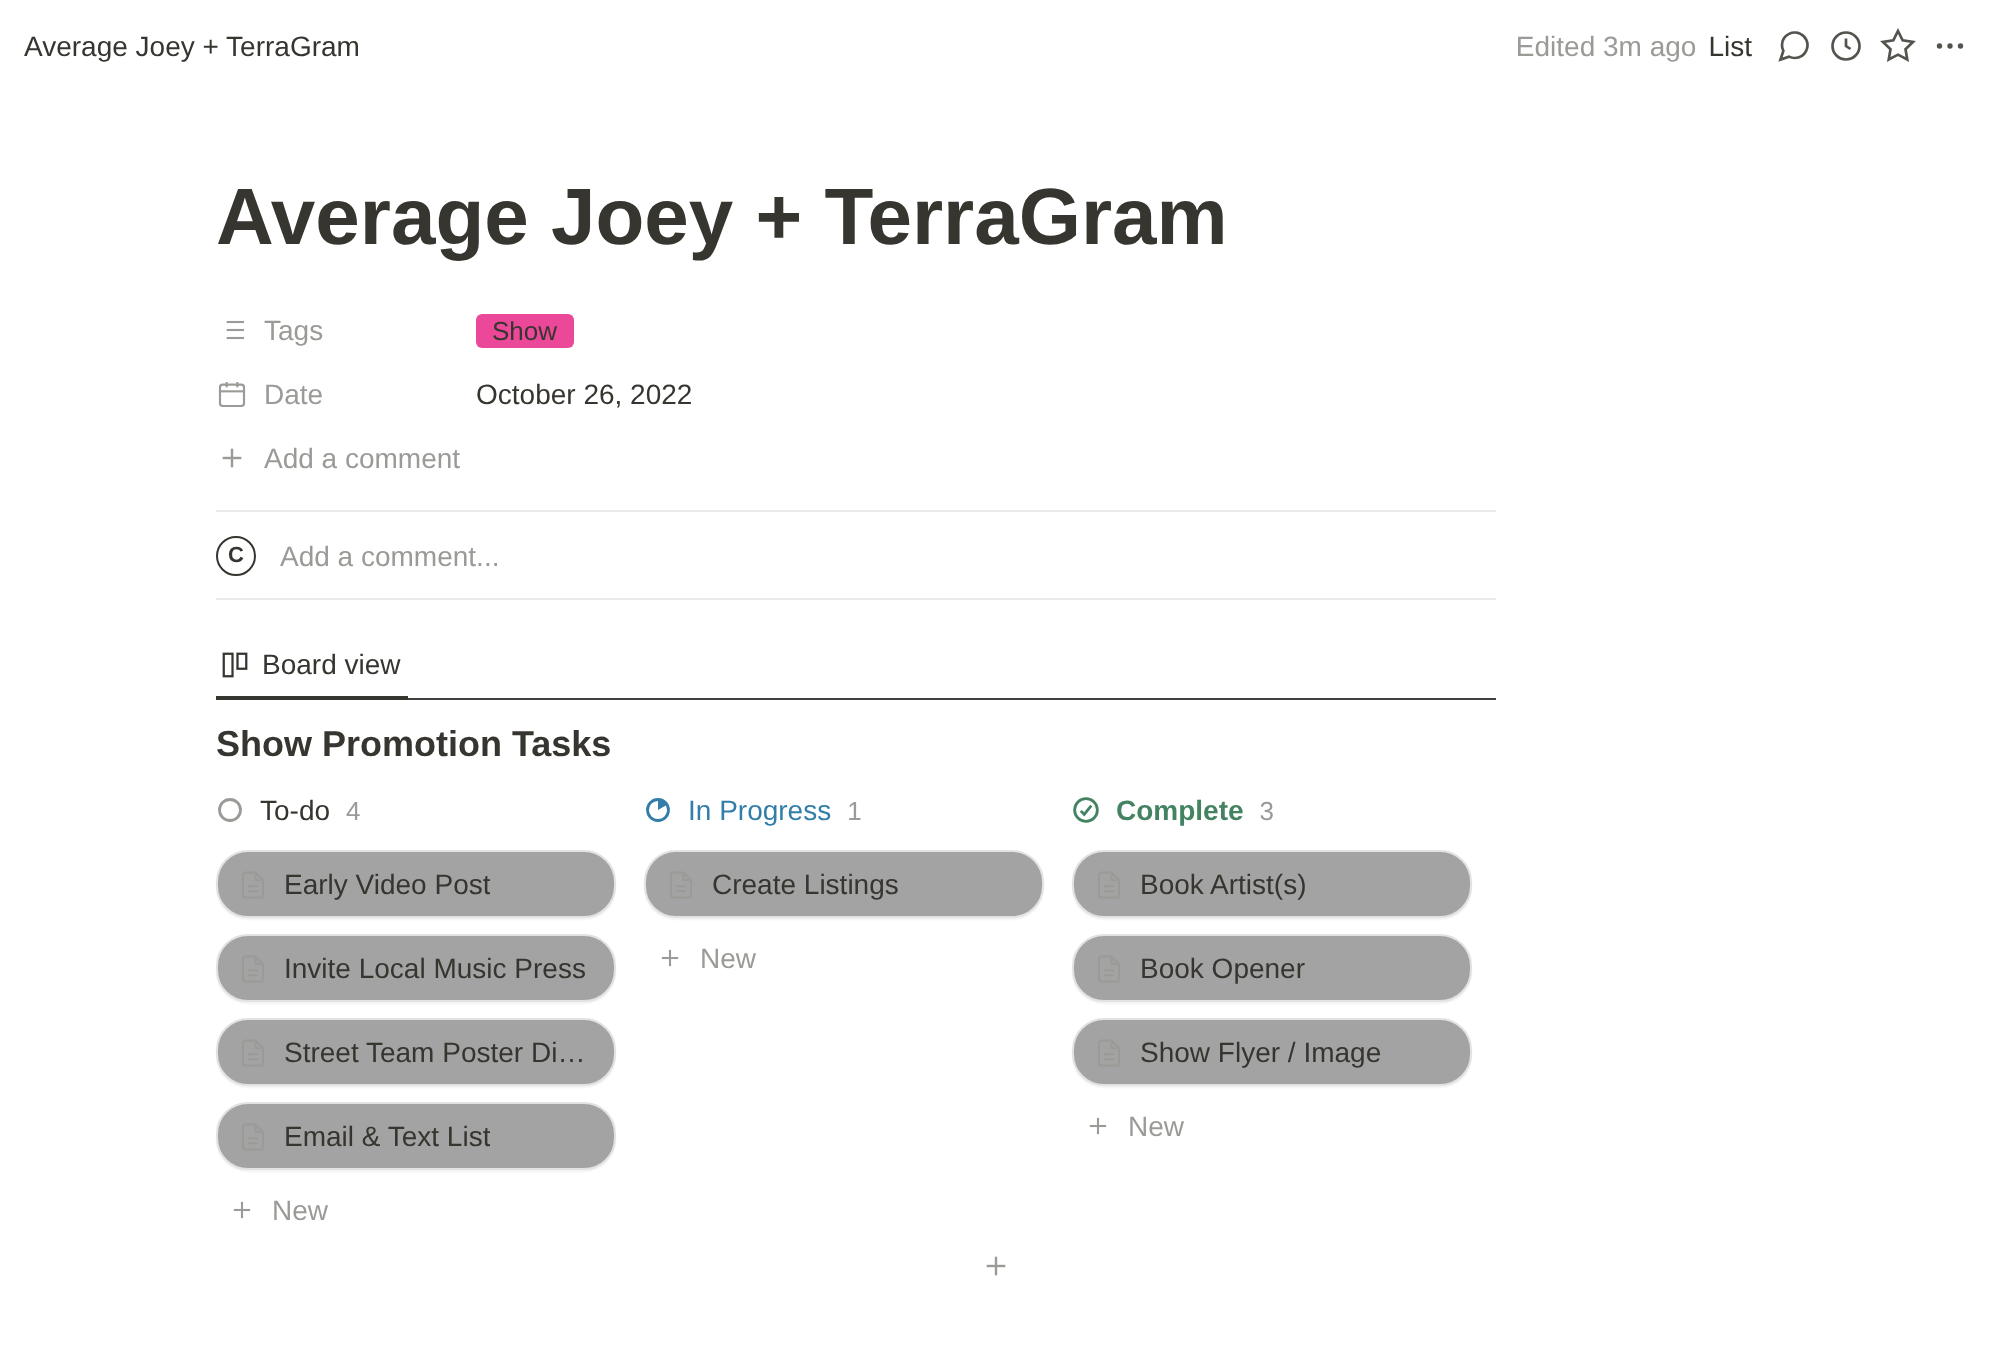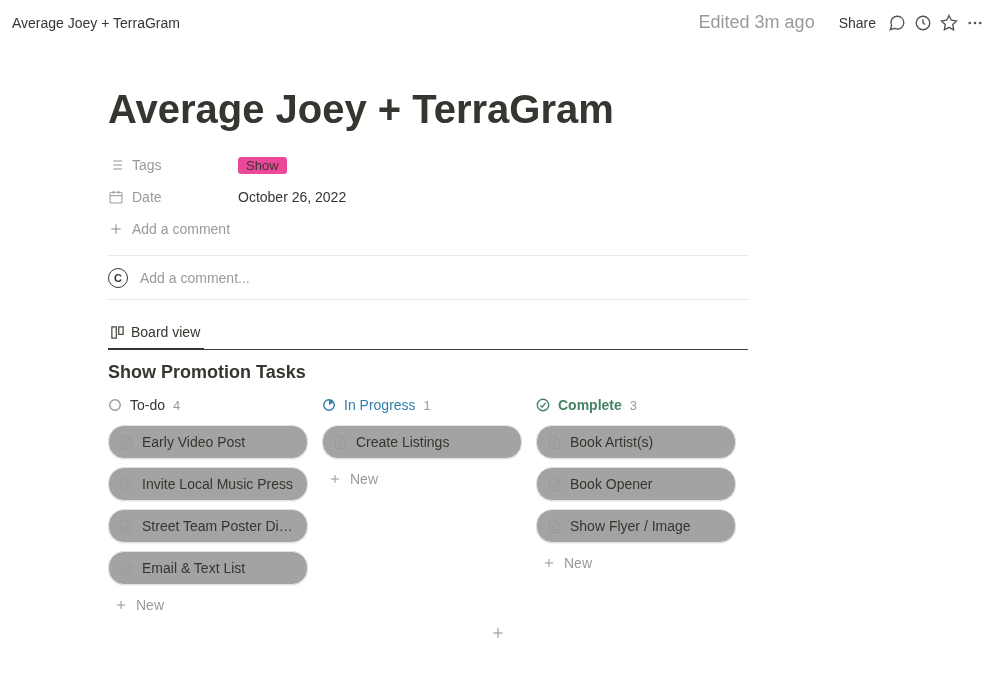--- a/index.html
+++ b/index.html
@@ -16,23 +16,23 @@
       align-items: center;
       height: 45px;
       padding: 0 12px;
     }
     .topbar-title {
       font-size: 14px;
       color: #37352f;
     }
     .topbar-spacer { flex: 1; }
     .topbar-meta {
-      font-size: 18px;
-      color: #9b9a97;
-      margin-right: 24px;
+      font-size: 14px;
+      color: #9b9a97;
+      margin-right: 6px;
     }
     .topbar-share {
       font-size: 14px;
       color: #37352f;
       margin-right: 8px;
       cursor: pointer;
     }
     .topbar-icon {
       width: 26px;
       height: 26px;
@@ -194,21 +194,21 @@
       color: #9b9a97;
     }
   </style>
 </head>
 <body>
 
 <div class="topbar">
   <span class="topbar-title">Average Joey + TerraGram</span>
   <div class="topbar-spacer"></div>
   <span class="topbar-meta">Edited 3m ago</span>
-  <span class="topbar-share">Share</span>
+  <span class="topbar-share">List</span>
   <span class="topbar-icon">
     <svg width="18" height="18" viewBox="0 0 24 24" fill="none" stroke="currentColor" stroke-width="1.8">
         <path d="M21 11.5a8.38 8.38 0 0 1-.9 3.8 8.5 8.5 0 0 1-7.6 4.7 8.38 8.38 0 0 1-3.8-.9L3 21l1.9-5.7a8.38 8.38 0 0 1-.9-3.8 8.5 8.5 0 0 1 4.7-7.6 8.38 8.38 0 0 1 3.8-.9h.5a8.48 8.48 0 0 1 8 8v.5z"></path>
       </svg>
   </span>
   <span class="topbar-icon">
     <svg width="18" height="18" viewBox="0 0 24 24" fill="none" stroke="currentColor" stroke-width="1.8">
         <circle cx="12" cy="12" r="9"></circle>
         <path d="M12 7v5l3 2"></path>
       </svg>

